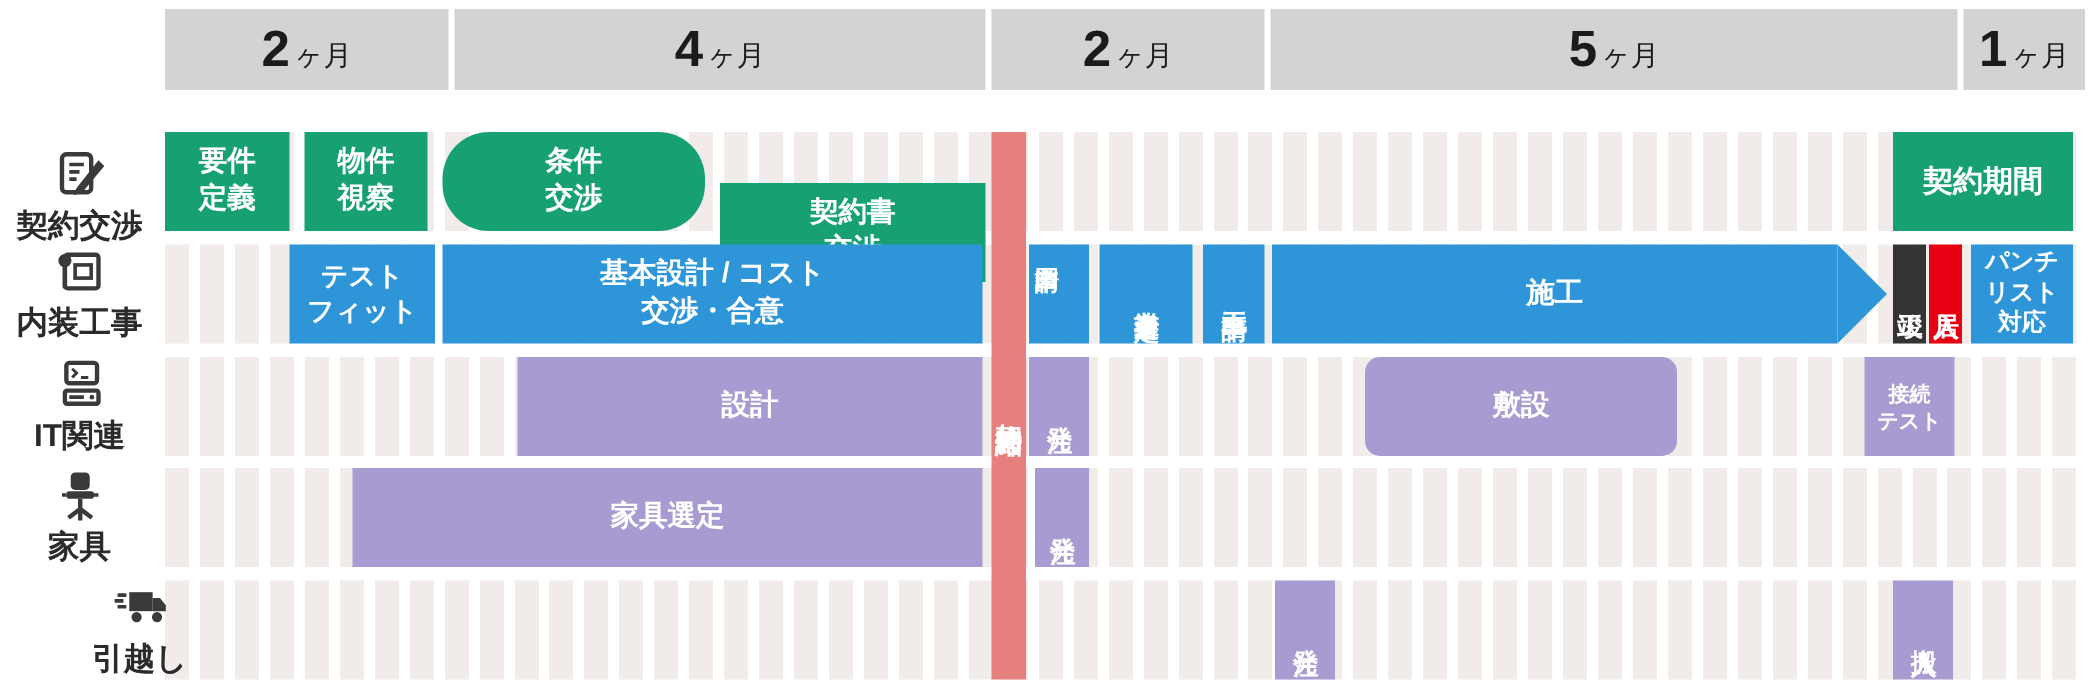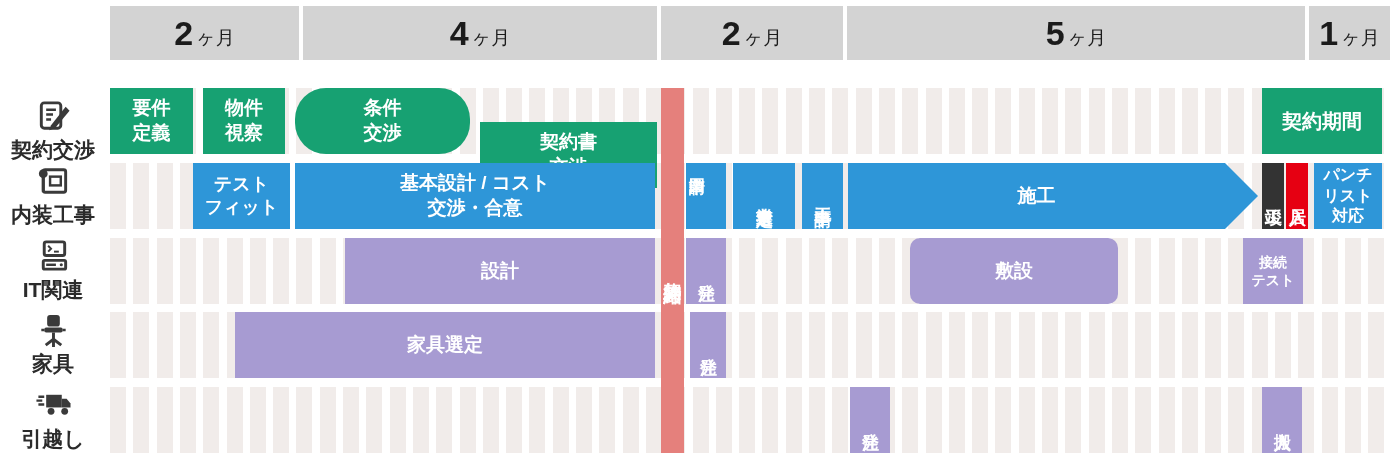--- a/index.html
+++ b/index.html
@@ -115,21 +115,21 @@
   </div>
   <div class="cat" style="top:312px;">
     <svg width="38" height="38" viewBox="0 0 38 38">
       <rect x="13" y="3" width="13" height="12" rx="3" fill="#3a3a3a"></rect>
       <rect x="10" y="16" width="19" height="5" rx="2" fill="#3a3a3a"></rect>
       <path d="M7 18.5 h3 M29 18.5 h3" class="ic" stroke-width="2.5"></path>
       <path d="M19.5 21 v7 M19.5 28 l-8 6 M19.5 28 l8 6 M19.5 28 v8" fill="none" class="ic" stroke-width="3"></path>
     </svg>
     <span class="lbl">家具</span>
   </div>
-  <div class="cat" style="top:387px;">
+  <div class="cat" style="top:387px;padding-left:40px;">
     <svg width="38" height="38" viewBox="0 0 38 38">
       <rect x="12" y="8" width="16" height="13" fill="#3a3a3a"></rect>
       <path d="M28 12 h5 l4 5 v4 h-9 z" fill="#3a3a3a"></path>
       <circle cx="17" cy="25" r="3.5" fill="#3a3a3a"></circle>
       <circle cx="31" cy="25" r="3.5" fill="#3a3a3a"></circle>
       <path d="M4 10 h6 M2 14 h6 M4 18 h6" class="ic" stroke-width="2.5"></path>
     </svg>
     <span class="lbl">引越し</span>
   </div>
 

